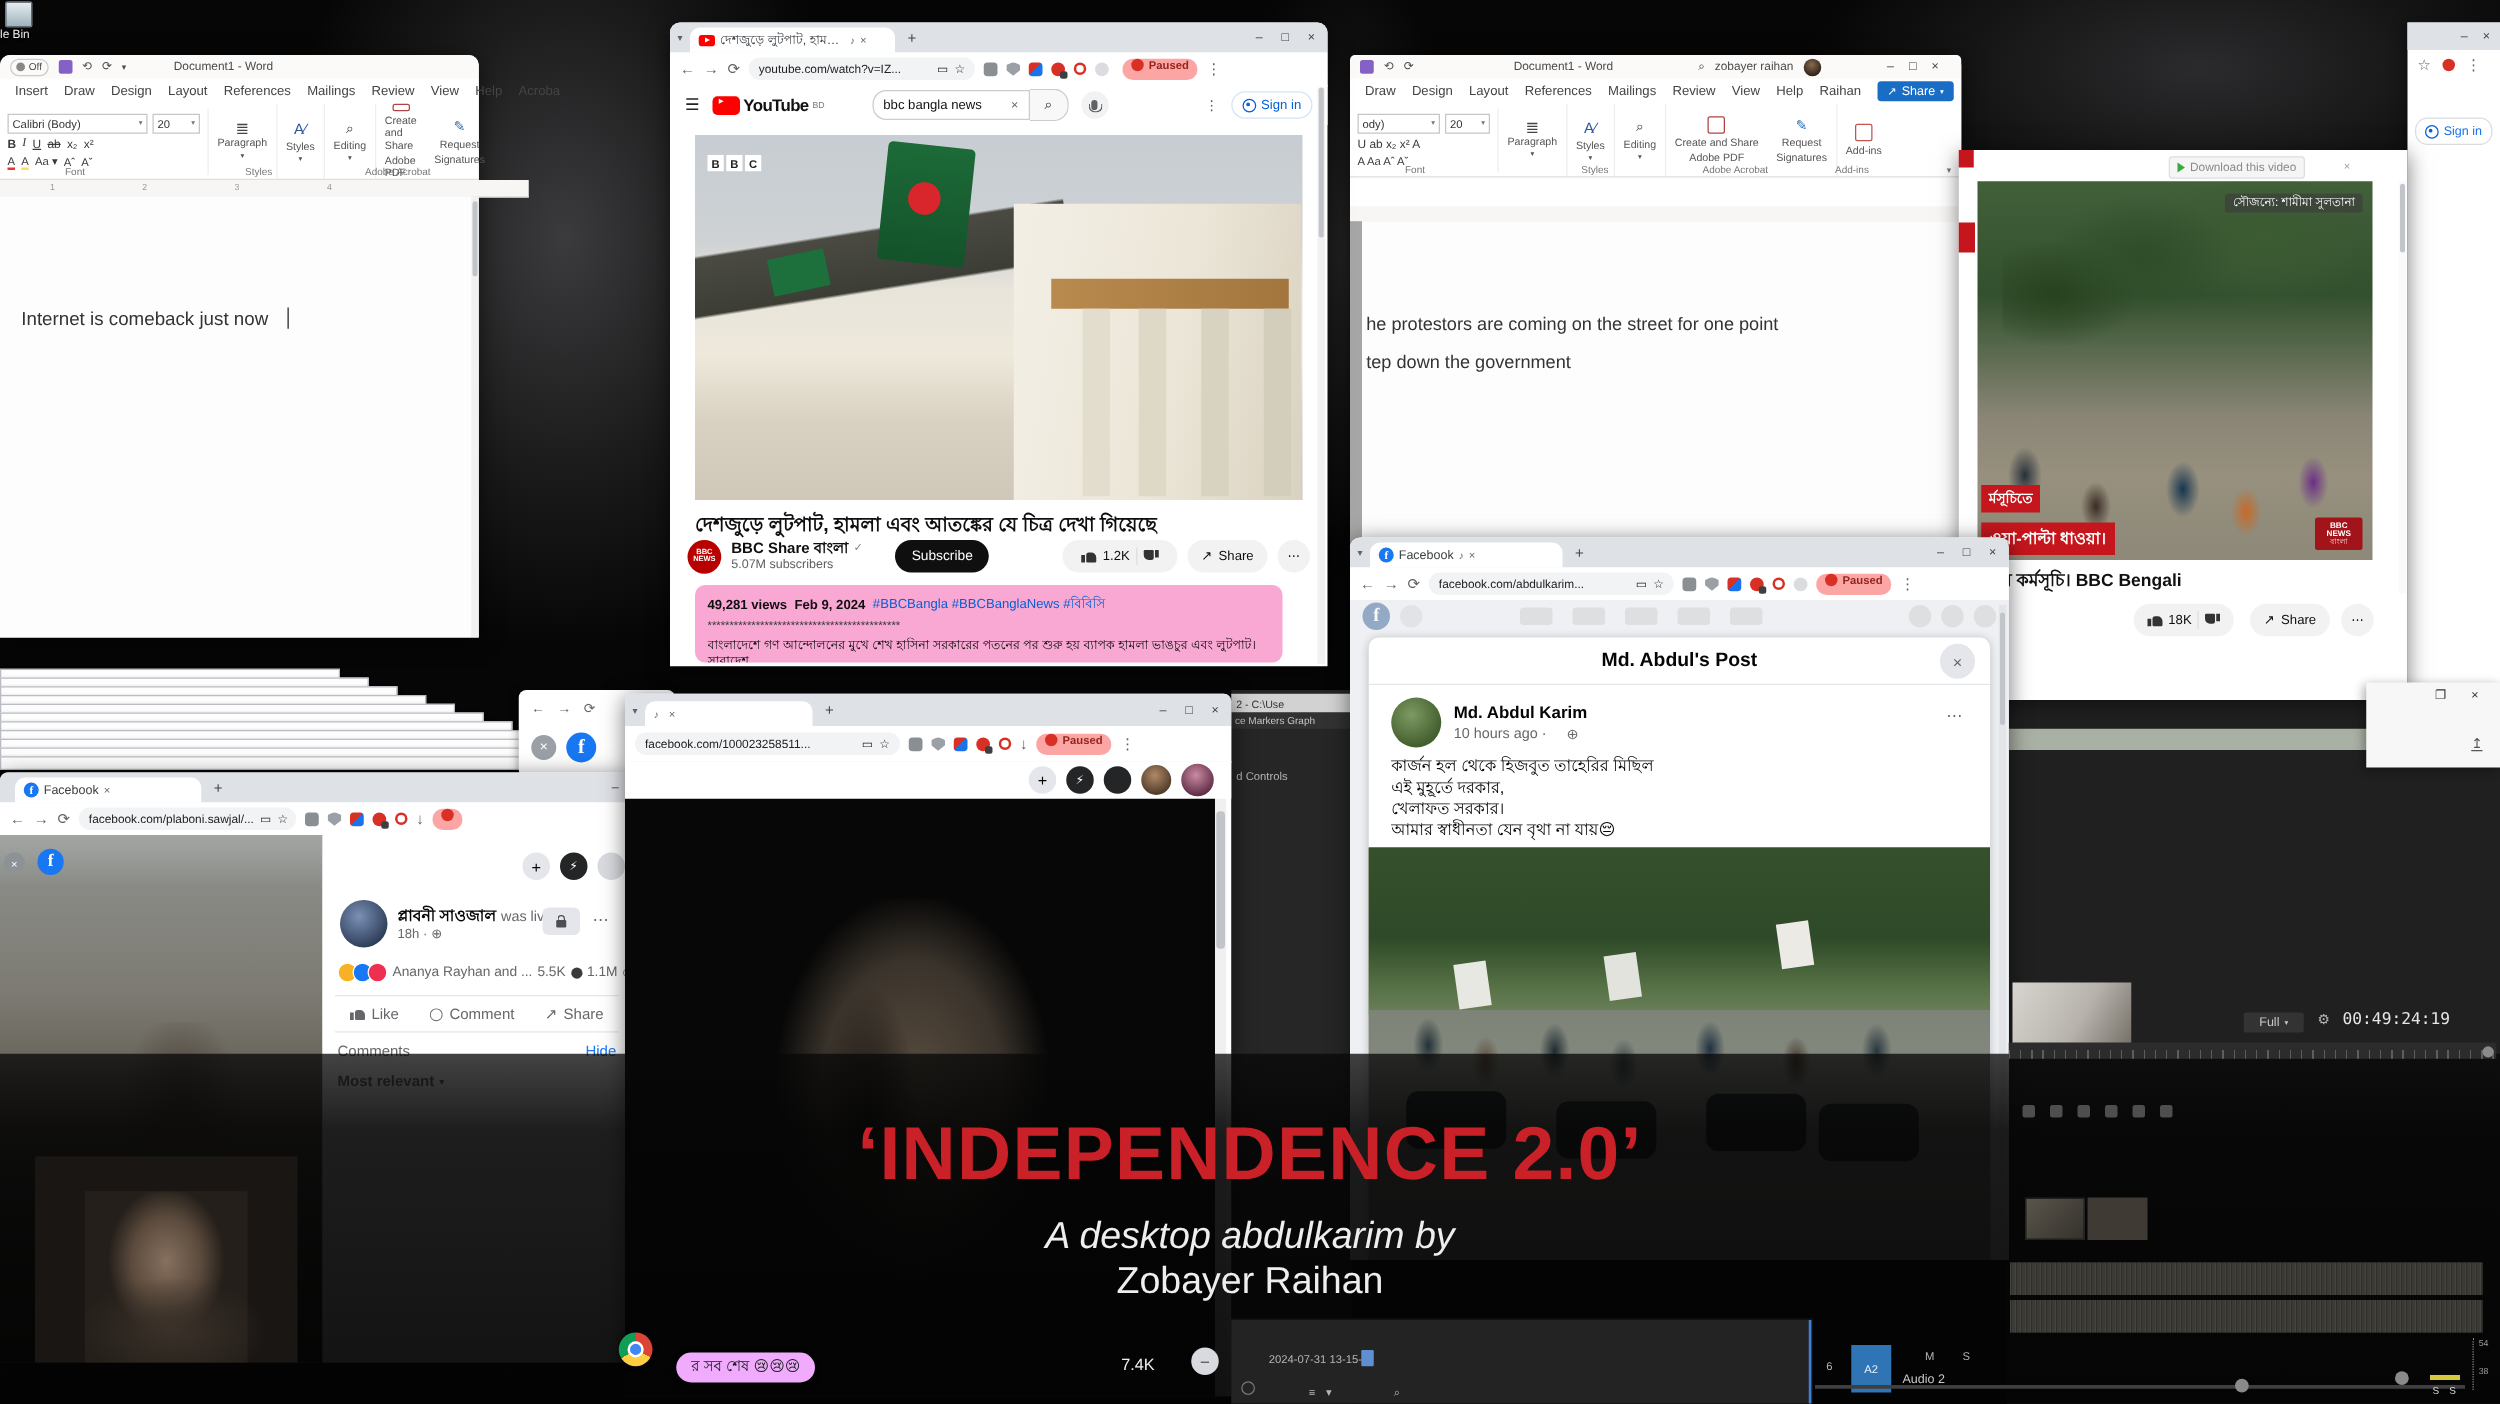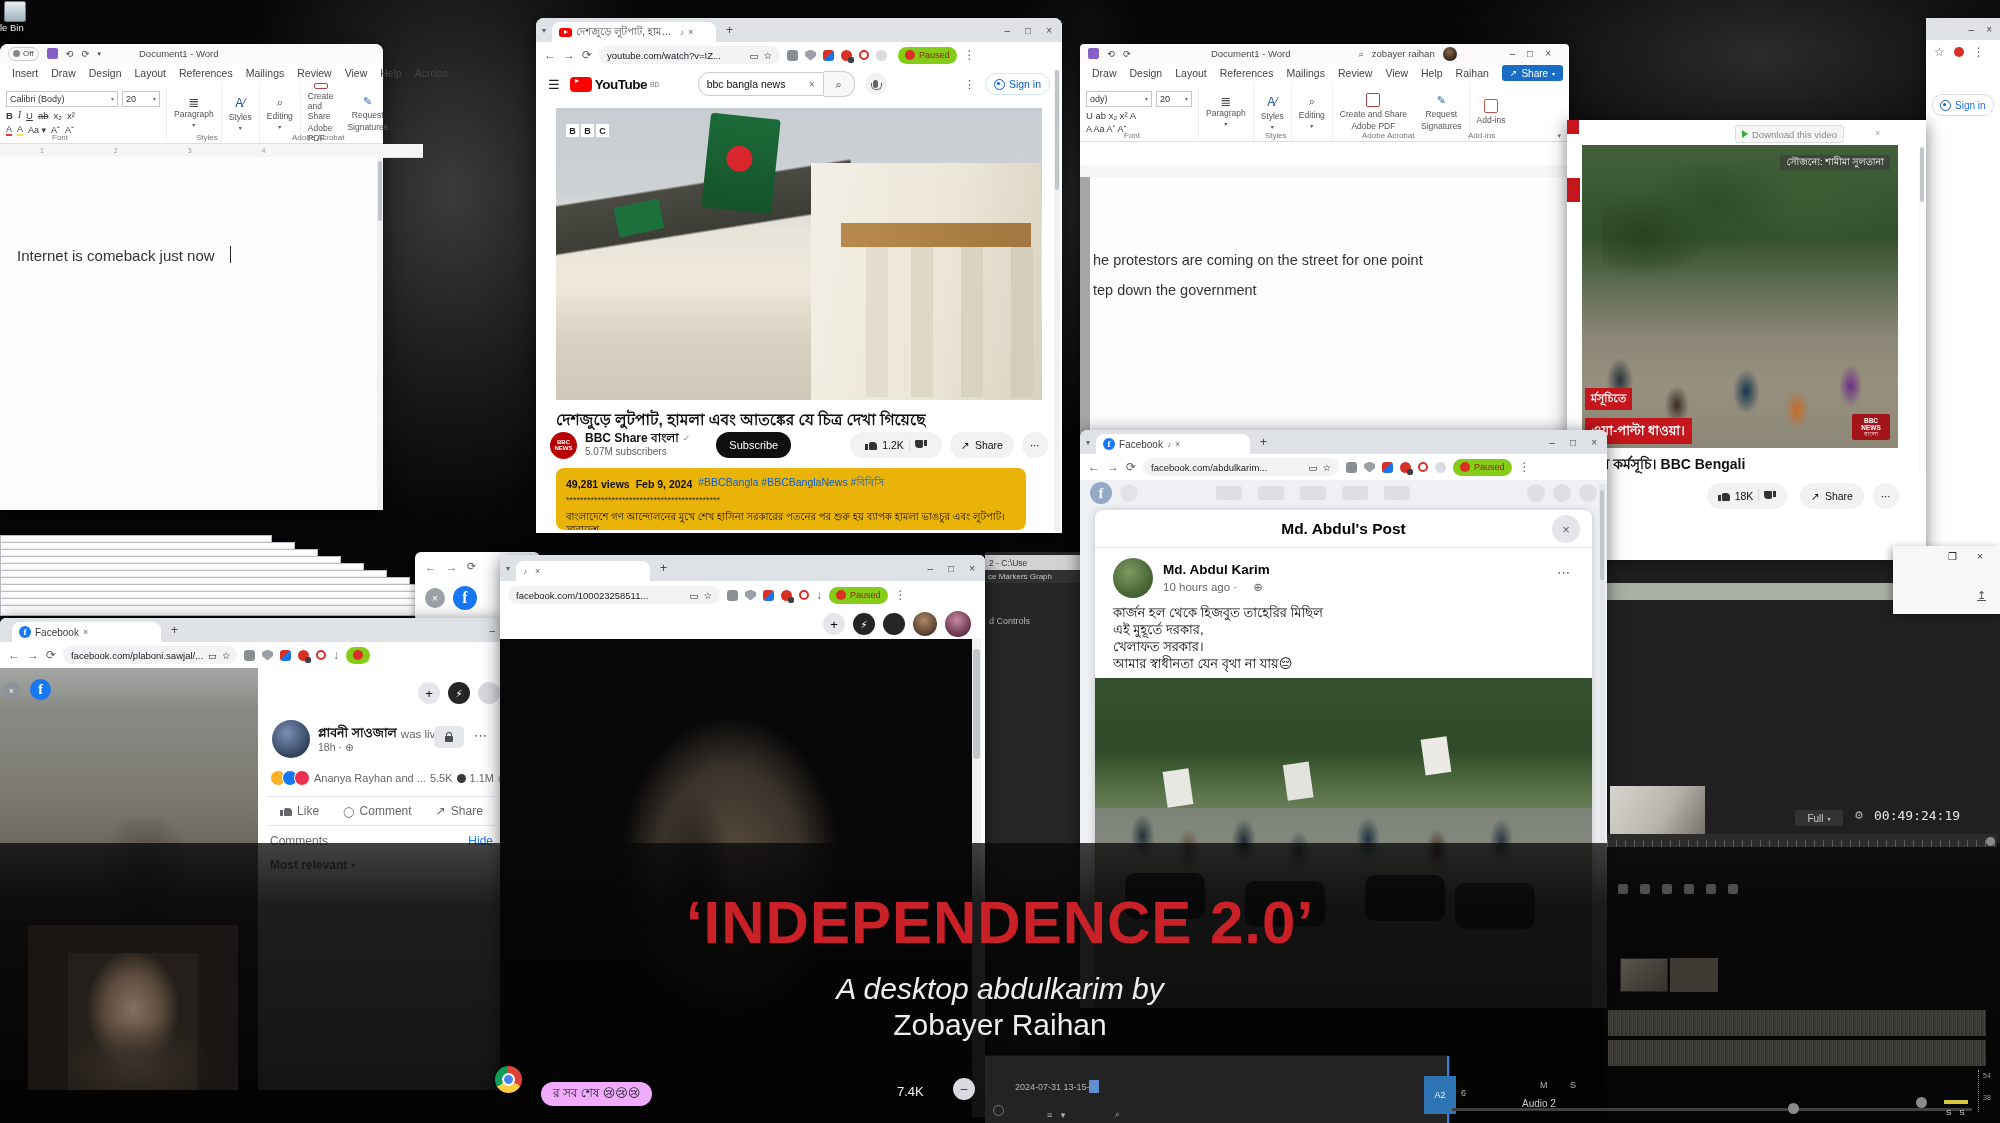--- a/index.html
+++ b/index.html
@@ -28,21 +28,21 @@
   .navic{color:#5f6368;font-size:12px}
   .omnibox{background:#f1f3f4;border-radius:11px;font-size:9.5px;color:#202124;display:flex;align-items:center;gap:5px;padding:0 8px;height:18px;white-space:nowrap;overflow:hidden}
   .ei{width:11px;height:11px;display:inline-block;border-radius:3px}
   .ei.cam{background:#8a8f94}
   .ei.shield{background:#9aa0a6;clip-path:polygon(50% 0,100% 22%,100% 60%,50% 100%,0 60%,0 22%)}
   .ei.rb{background:linear-gradient(135deg,#d93025 50%,#1a73e8 50%)}
   .ei.cbadge{background:#d93025;border-radius:50%;position:relative}
   .ei.cbadge i{position:absolute;right:-2px;bottom:-2px;width:6px;height:6px;background:#3c4043;border-radius:2px}
   .ei.rring{width:6px;height:6px;border:2.5px solid #d93025;border-radius:50%;background:#fff}
   .ei.gray{background:#dadce0;border-radius:50%}
-  .paused{background:#84cc16;border-radius:9px;height:17px;padding:0 7px;display:flex;gap:4px;align-items:center;font-size:9px;font-weight:normal;color:#93261b}
+  .paused{background:#fca5a5;border-radius:9px;height:17px;padding:0 7px;display:flex;gap:4px;font-size:9px;font-weight:bold;color:#93261b}
   .paused:before{content:"";width:10px;height:10px;border-radius:50%;background:#d93025}
   .scroll{position:absolute;background:#f1f1f1}
   .scroll i{position:absolute;left:1px;right:1px;background:#c1c4c9;border-radius:3px}
 
   
   .word-title{height:19px;background:#fbfaf9;display:flex;align-items:center;gap:8px;padding:0 8px;font-size:9.5px;color:#4a4a4a;border-radius:8px 8px 0 0}
   .word-tabs{height:20px;display:flex;align-items:center;gap:13px;padding:0 12px;font-size:10.5px;color:#444;background:#fff}
   .ribbon{background:#fff;border-bottom:1px solid #e1dfdd;position:relative}
   .rgroup{display:flex;flex-direction:column;align-items:center;justify-content:center;font-size:8.5px;color:#555;gap:2px;padding:0 7px;border-right:1px solid #eee;height:100%}
   .rbox{border:1px solid #c8c6c4;font-size:9px;color:#333;padding:0 3px;height:14px;display:flex;align-items:center;gap:3px;background:#fff}
@@ -456,21 +456,21 @@
         <span class="tu td" style="color:#333"></span>
       </span>
       <span class="pill" style="width:64px;height:26px;font-size:10.5px">
         <span>↗</span>
         <span>Share</span>
       </span>
       <span class="pill" style="width:26px;height:26px;font-size:10px">
           <span>⋯</span>
         </span>
     </div>
-    <div class="abs" style="left:20px;top:450px;width:470px;height:62px;background:#eab308;border-radius:8px;padding:7px 10px;box-sizing:border-box;overflow:hidden">
+    <div class="abs" style="left:20px;top:450px;width:470px;height:62px;background:#f9a8d4;border-radius:8px;padding:7px 10px;box-sizing:border-box;overflow:hidden">
       <div class="flex tx" style="gap:6px;font-size:10.5px">
         <b style="color:#0f0f0f">49,281 views</b>
         <b style="color:#0f0f0f">Feb 9, 2024</b>
         <span style="color:#065fd4">#BBCBangla #BBCBanglaNews #বিবিসি</span>
       </div>
       <div class="tx" style="font-size:9px;color:#333;margin-top:3px;overflow:hidden">********************************************</div>
       <div style="font-size:10px;color:#0f0f0f;margin-top:5px;line-height:13px;overflow:hidden;height:26px">বাংলাদেশে গণ আন্দোলনের মুখে শেখ হাসিনা সরকারের পতনের পর শুরু হয় ব্যাপক হামলা ভাঙচুর এবং লুটপাট। সারাদেশ...</div>
     </div>
     <div class="scroll" style="right:2px;top:52px;width:6px;height:461px">
         <i style="top:0;height:120px"></i>
@@ -749,21 +749,21 @@
     <div class="abs" style="left:985px;top:1055px;width:465px;height:68px;background:#232324;border-top:1px solid #111">
       <span class="abs cir" style="left:8px;bottom:8px;width:9px;height:9px;border:1px solid #777"></span>
       <span class="abs tx pr" style="left:30px;top:26px">2024-07-31 13-15-...</span>
       <span class="abs" style="left:104px;top:24px;width:10px;height:13px;background:#5f8fd0;border-radius:1px"></span>
       <span class="abs pr" style="left:62px;bottom:4px;letter-spacing:3px">≡ ▾</span>
       <span class="abs pr" style="left:130px;bottom:4px">⌕</span>
     </div>
     <div class="abs" style="left:1447px;top:1056px;width:2px;height:67px;background:#3f7fd6"></div>
 
     <span class="abs pr" style="left:1461px;top:1088px">6</span>
-    <div class="abs flex" style="left:1424px;top:1076px;width:32px;height:38px;background:#2f74b5;justify-content:center;color:#eaf2fa;font-size:9px">
+    <div class="abs flex" style="left:1481px;top:1076px;width:32px;height:38px;background:#2f74b5;justify-content:center;color:#eaf2fa;font-size:9px">
         <span>A2</span>
       </div>
     <span class="abs pr" style="left:1540px;top:1080px;letter-spacing:10px"><span>M</span> <span>S</span></span>
     <span class="abs pr" style="left:1522px;top:1098px;font-size:10px;color:#cacaca">Audio 2</span>
     <div class="abs" style="left:1452px;top:1108px;width:520px;height:3px;background:#3f3f3f"></div>
     <span class="abs cir" style="left:1788px;top:1103px;width:11px;height:11px;background:#8a8a8a"></span>
     <span class="abs cir" style="left:1916px;top:1097px;width:11px;height:11px;background:#8a8a8a"></span>
     <div class="abs" style="left:1944px;top:1100px;width:24px;height:4px;background:#d6c93c"></div>
     <span class="abs pr" style="left:1946px;top:1108px;letter-spacing:8px;color:#ddd;font-size:8px"><span>S</span><span>S</span></span>
     <div class="abs" style="left:1978px;top:1070px;width:0;height:42px;border-left:1px dotted #8a8a8a"></div>

